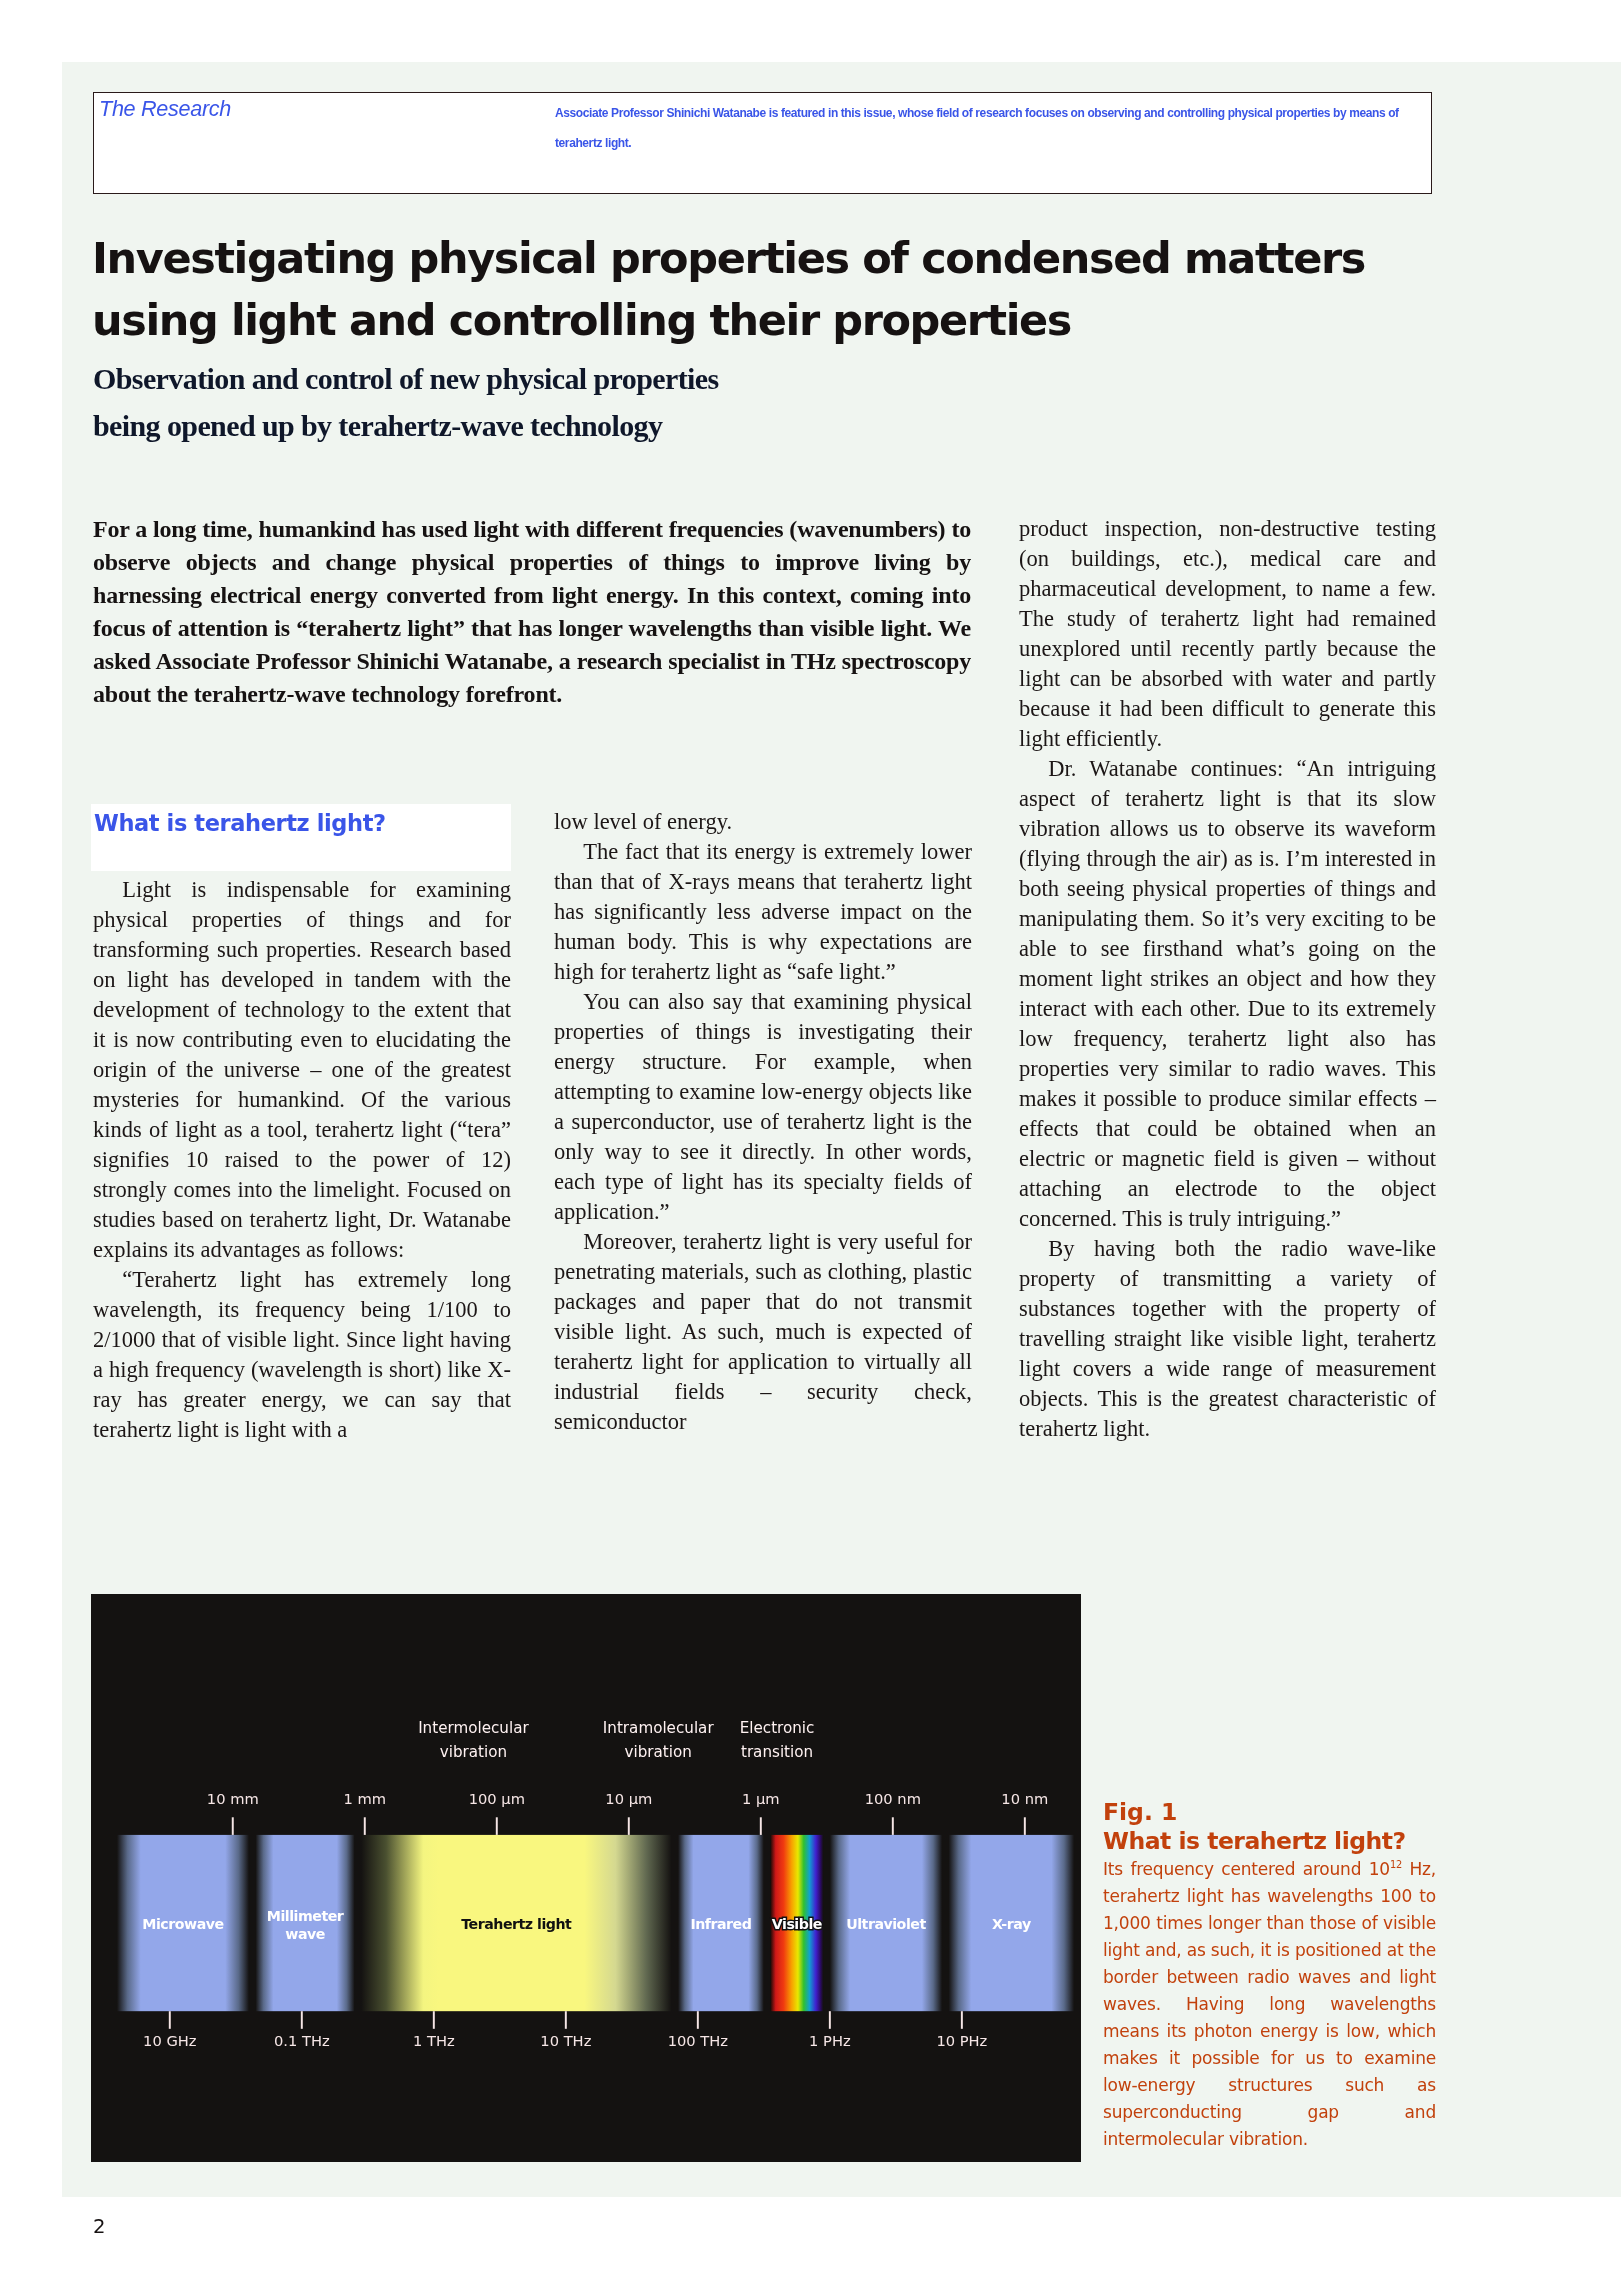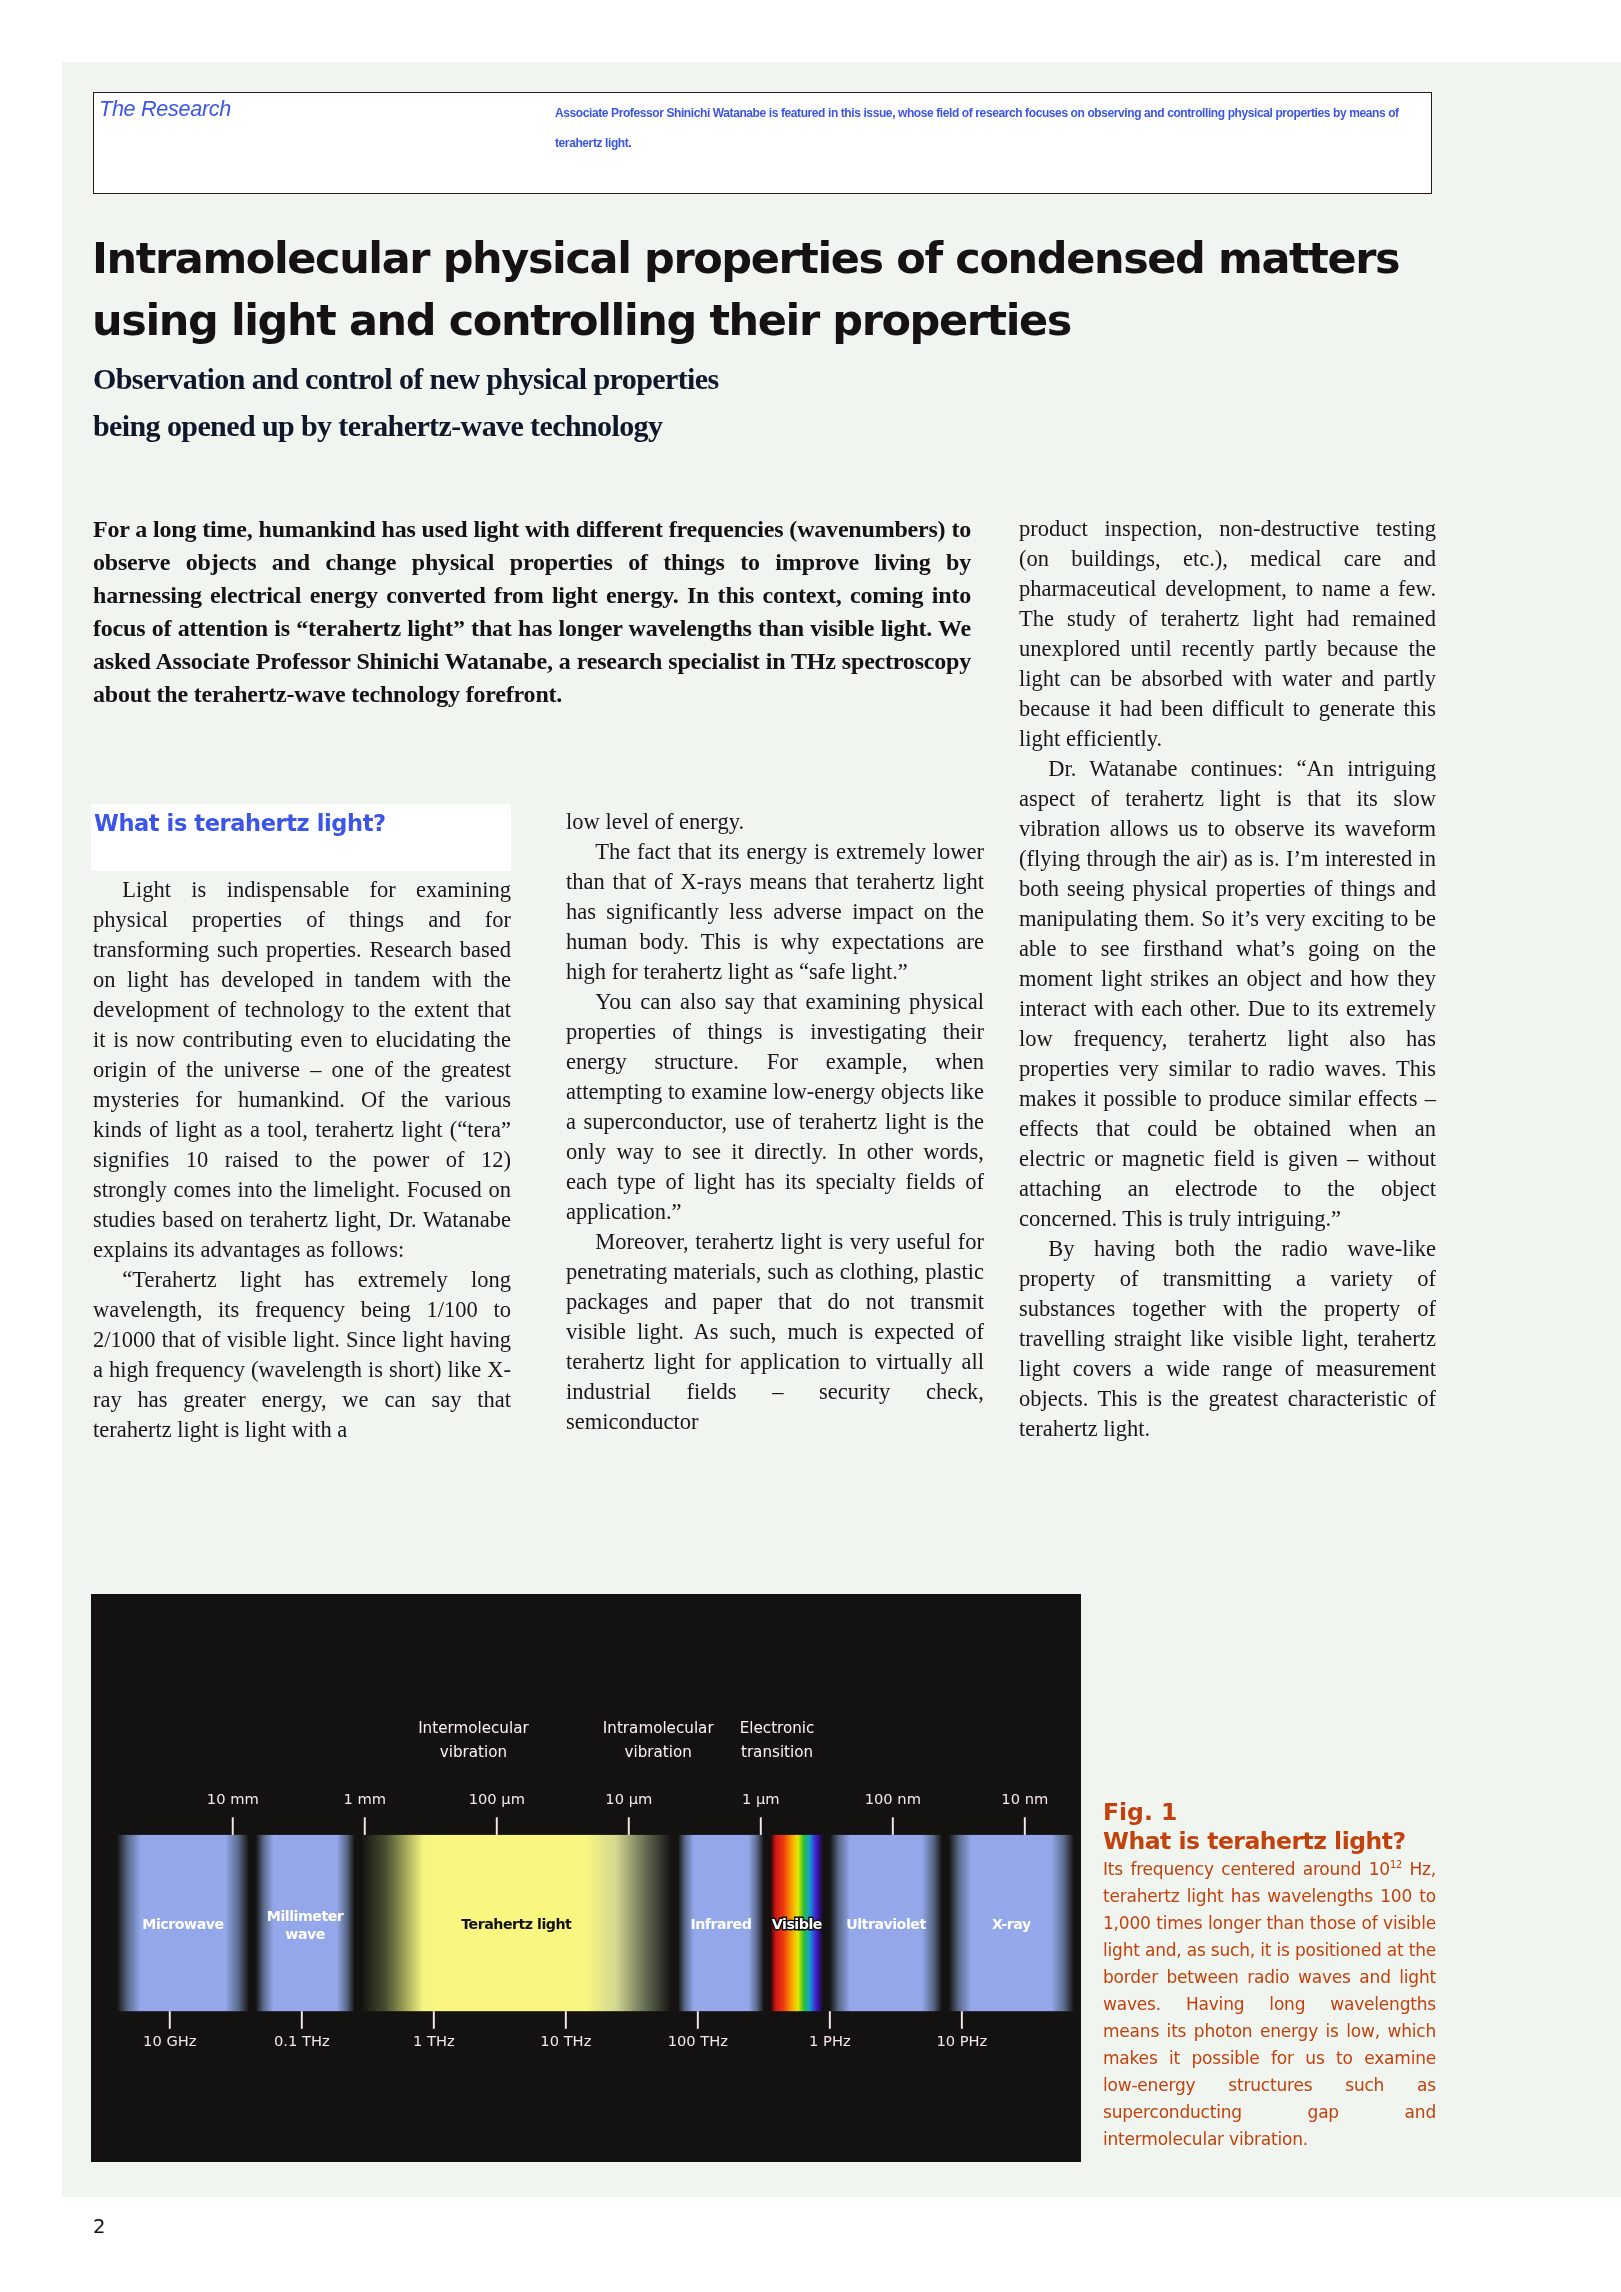--- a/index.html
+++ b/index.html
@@ -9,21 +9,21 @@
   .header-box { left: 93px; top: 92px; width: 1339px; height: 102px; background: #ffffff; border: 1.5px solid #2a1a1a; box-sizing: border-box; }
   .header-label { left: 99px; top: 96px; font-family: "Liberation Sans", sans-serif; font-size: 21.6px; color: #3a55e8; letter-spacing: -0.3px; font-style: italic; }
   .header-desc { left: 555px; top: 98px; width: 872px; font-family: "Liberation Sans", sans-serif; font-weight: bold; font-size: 12px; line-height: 30px; color: #3a55e8; letter-spacing: -0.4px; }
   .title { left: 92px; top: 227px; width: 1372px; font-family: "DejaVu Sans", sans-serif; font-weight: bold; font-size: 43px; line-height: 62px; color: #161212; letter-spacing: -1.4px; }
   .subtitle { left: 93px; top: 355px; width: 980px; font-family: "Liberation Serif", serif; font-weight: bold; font-size: 30px; line-height: 47px; color: #0f172a; letter-spacing: -0.6px; }
   .lead { left: 93px; top: 513px; width: 878px; font-family: "Liberation Serif", serif; font-weight: bold; font-size: 24px; line-height: 33px; color: #161212; text-align: justify; letter-spacing: -0.2px; }
   .col { font-family: "Liberation Serif", serif; font-size: 22.5px; line-height: 30px; color: #1c1616; text-align: justify; }
   .col p { margin: 0; text-indent: 1.3em; }
   .col p.noindent { text-indent: 0; }
   .col1 { left: 93px; top: 875px; width: 418px; }
-  .col2 { left: 566px; top: 807px; width: 418px; }
+  .col2 { left: 554px; top: 807px; width: 418px; }
   .col3 { left: 1019px; top: 514px; width: 417px; }
   .section-box { left: 91px; top: 804px; width: 420px; height: 67px; background: #ffffff; }
   .section-heading { left: 94px; top: 810px; font-family: "DejaVu Sans", sans-serif; font-weight: bold; font-size: 22.5px; color: #3a55e8; letter-spacing: -0.4px; }
   .chart { left: 91px; top: 1594px; width: 990px; height: 568px; background: #141211; }
   .chart svg { display: block; }
   .caption { left: 1103px; top: 1798px; width: 333px; font-family: "DejaVu Sans", sans-serif; color: #c2410c; }
   .caption .fig-num { font-weight: bold; font-size: 23.5px; line-height: 29px; }
   .caption .fig-title { font-weight: bold; font-size: 23.5px; line-height: 29px; letter-spacing: -0.5px; }
   .caption .fig-body { font-size: 17px; line-height: 27px; text-align: justify; letter-spacing: -0.2px; }
   .caption sup { font-size: 9.8px; vertical-align: 6.9px; line-height: 0; margin-top: 28px; }
@@ -32,21 +32,21 @@
 </head>
 <body>
 
 <div class="abs page-bg"></div>
 
 <div class="abs header-box"></div>
 <div class="abs header-label">The Research</div>
 <div class="abs header-desc">Associate Professor Shinichi Watanabe is featured in this issue, whose field of research focuses on observing and controlling physical properties by means of terahertz light.</div>
 
 <div class="abs title">
-  <div>Intramolecular physical properties of condensed matters</div>
+  <div>Investigating physical properties of condensed matters</div>
   <div>using light and controlling their properties</div>
 </div>
 <div class="abs subtitle">
   <div>Observation and control of new physical properties</div>
   <div>being opened up by terahertz-wave technology</div>
 </div>
 
 <div class="abs lead">For a long time, humankind has used light with different frequencies (wavenumbers) to observe objects and change physical properties of things to improve living by harnessing electrical energy converted from light energy. In this context, coming into focus of attention is “terahertz light” that has longer wavelengths than visible light. We asked Associate Professor Shinichi Watanabe, a research specialist in THz spectroscopy about the terahertz-wave technology forefront.</div>
 
 <div class="abs section-box"></div>

